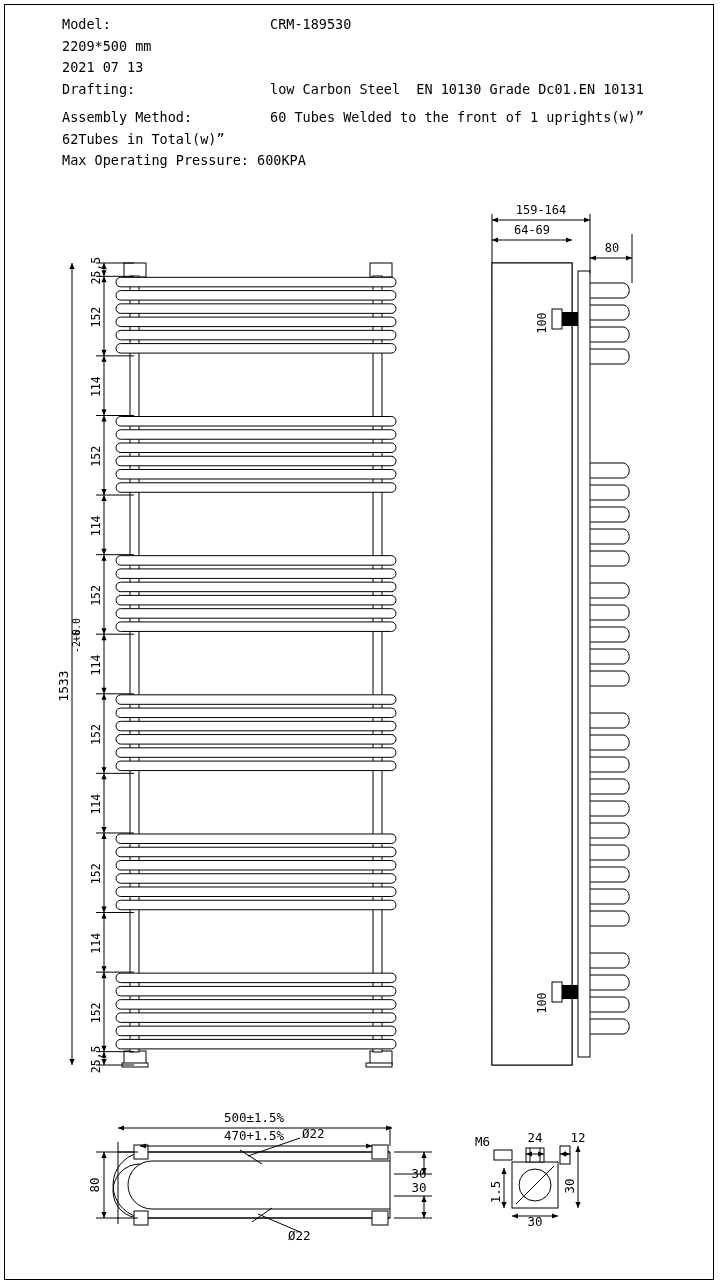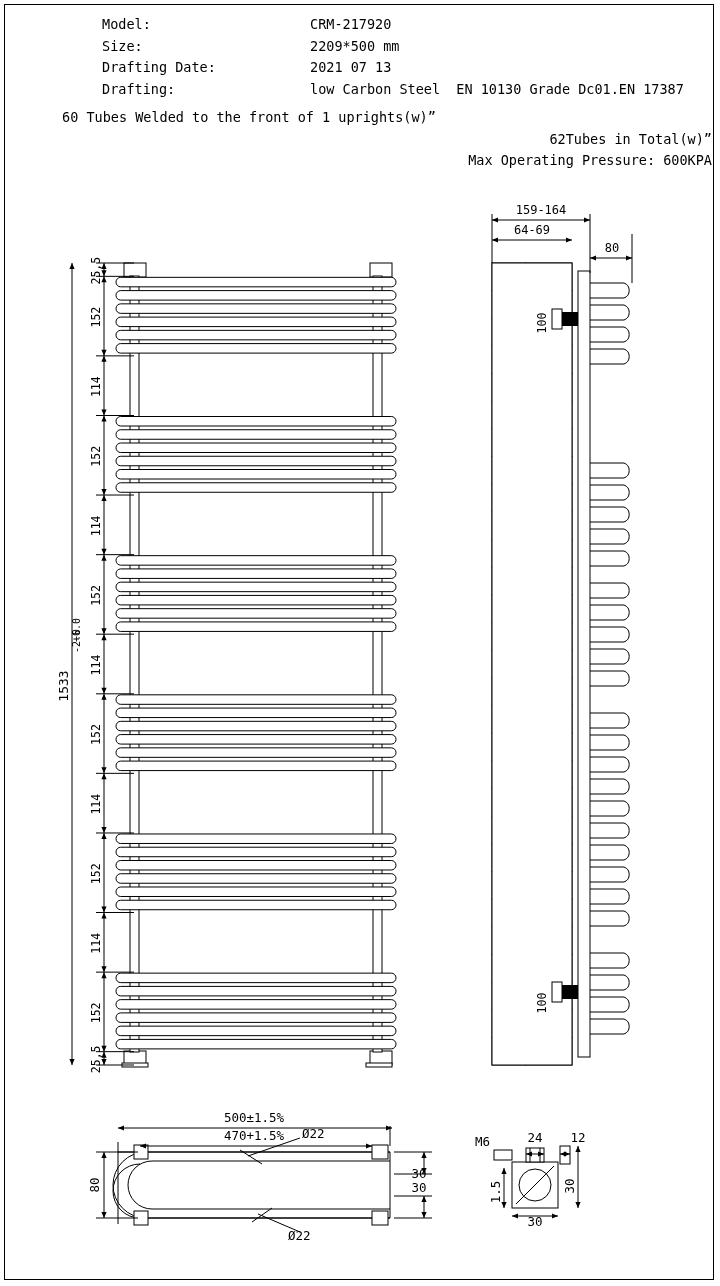--- a/index.html
+++ b/index.html
@@ -28,49 +28,48 @@
     left: 62px;
     top: 14px;
     width: 650px;
     font-size: 13.5px;
     line-height: 21.5px;
   }
   .spec-row {
     display: flex;
     white-space: pre;
   }
-  .spec-label { width: 208px; margin-left: 40px; }
+  .spec-label { width: 208px; }
   .spec-value { }
-  .spec-line { white-space: pre; text-align: right; }
+  .spec-line { white-space: pre; }
   svg { position: absolute; overflow: visible; }
 </style>
 </head>
 <body>
 
 <div class="page-border"></div>
 
 <div class="specs">
   <div class="spec-row">
     <span class="spec-label">Model:</span>
-    <span class="spec-value">CRM-217920</span>
-  </div>
-  <div class="spec-row">
-    <span class="spec-label">Size:</span>
+    <span class="spec-value">CRM-189530</span>
+  </div>
+  <div class="spec-row">
     <span class="spec-value">2209*500 mm</span>
   </div>
   <div class="spec-row">
-    <span class="spec-label">Drafting Date:</span>
     <span class="spec-value">2021 07 13</span>
   </div>
   <div class="spec-row">
     <span class="spec-label">Drafting:</span>
-    <span class="spec-value">low Carbon Steel  EN 10130 Grade Dc01.EN 17387</span>
+    <span class="spec-value">low Carbon Steel  EN 10130 Grade Dc01.EN 10131</span>
   </div>
   <div style="height:7px"></div>
   <div class="spec-row">
+    <span class="spec-label">Assembly Method:</span>
     <span class="spec-value">60 Tubes Welded to the front of 1 uprights(w)”</span>
   </div>
   <div class="spec-line">62Tubes in Total(w)”</div>
   <div class="spec-line">Max Operating Pressure: 600KPA</div>
 </div>
 
 <div id="front-dims"></div>
 
 <svg id="front-view" style="left:0px; top:0px;" width="720" height="1286">
     <rect x="124" y="263" width="22" height="14" fill="#fff" stroke="#000" stroke-width="1"></rect>

